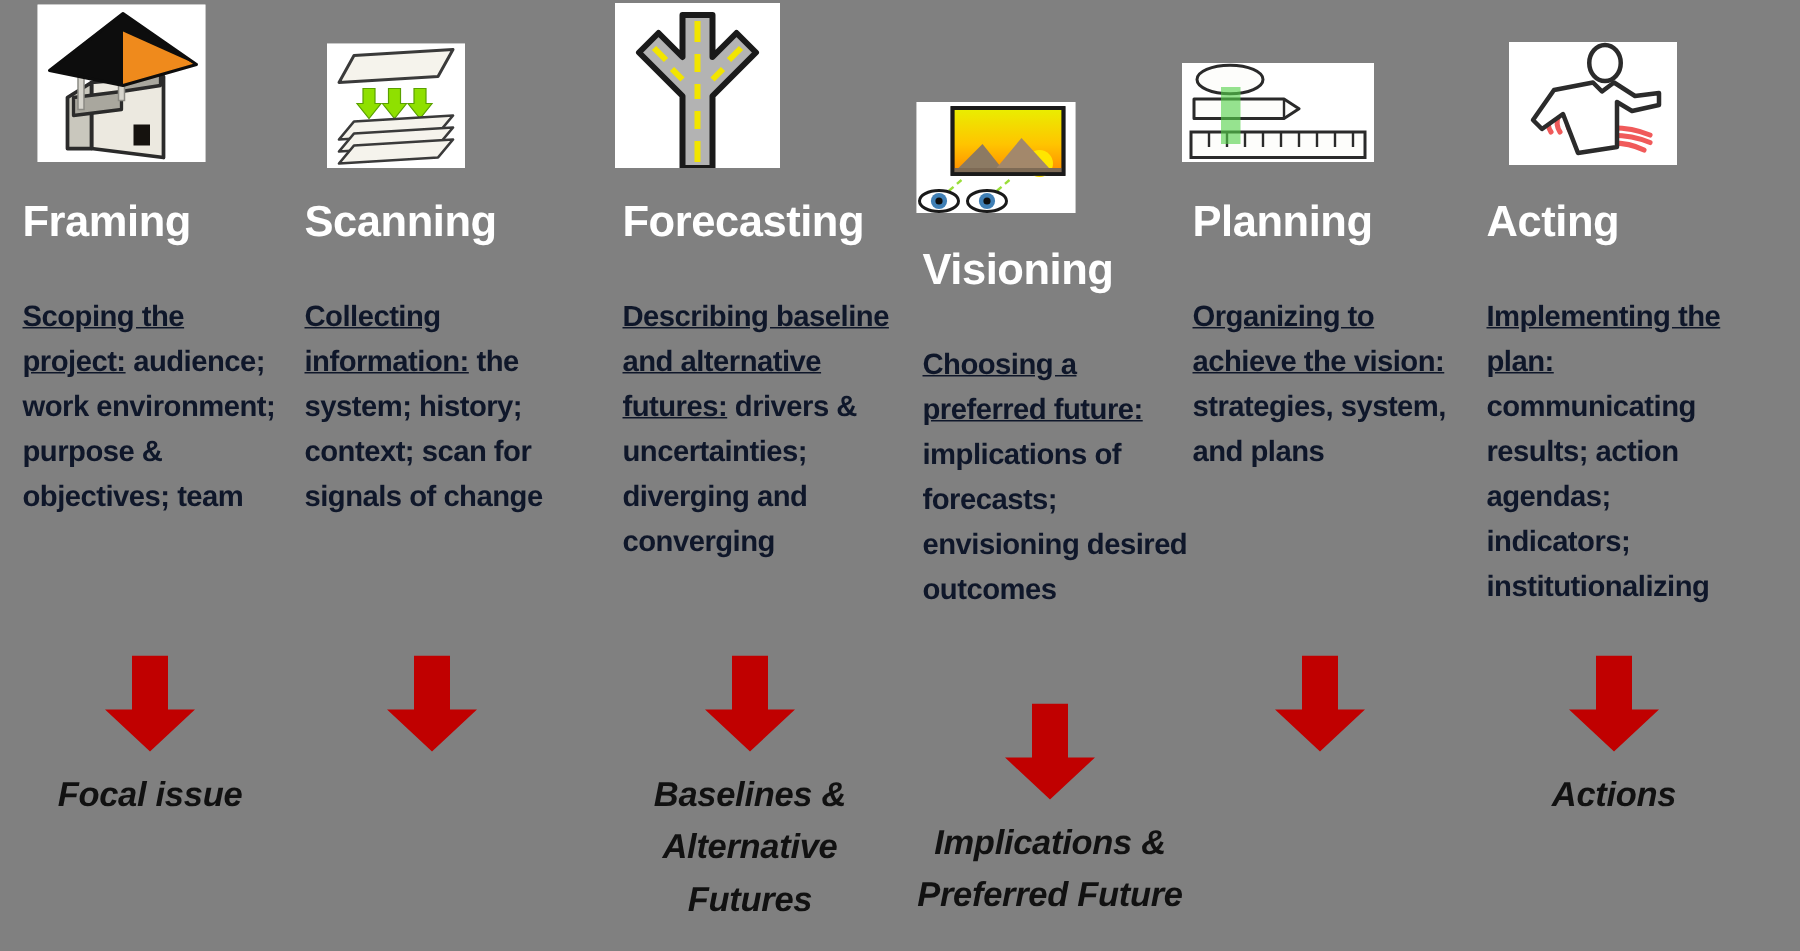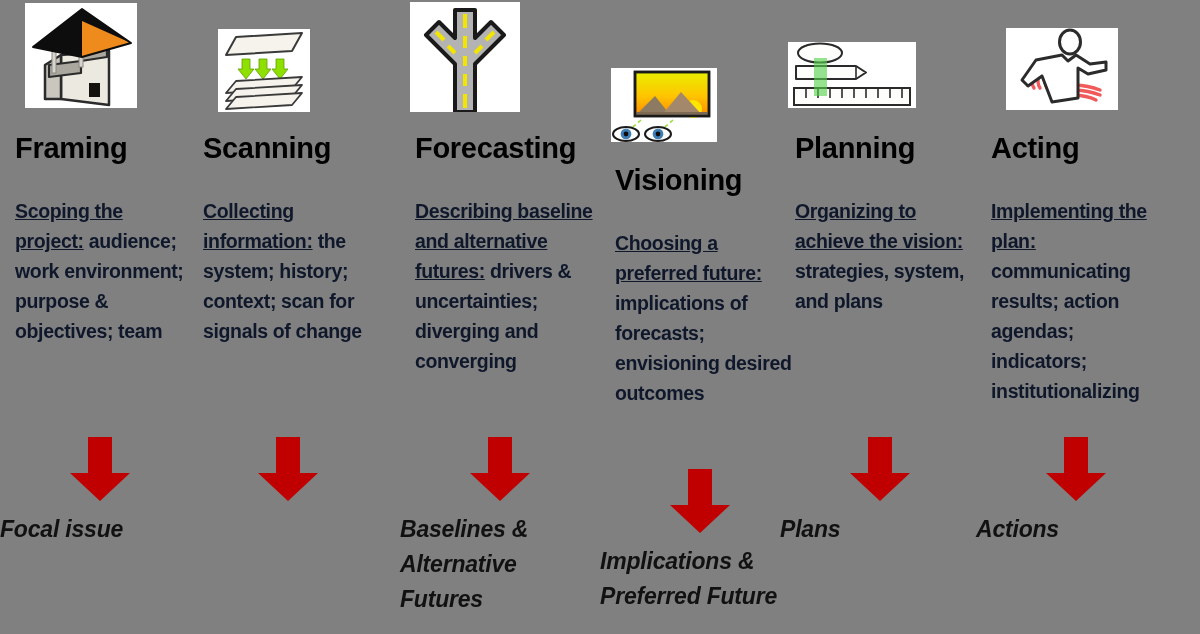--- a/index.html
+++ b/index.html
@@ -29,21 +29,21 @@
     position: absolute;
     background: #ffffff;
     overflow: hidden;
   }
   .heading {
     position: absolute;
     left: 15px;
     top: 134px;
     font-size: 29px;
     font-weight: bold;
-    color: #000000;
+    color: #ffffff;
     letter-spacing: -0.3px;
     white-space: nowrap;
     line-height: 1;
   }
   .body-text {
     position: absolute;
     left: 15px;
     top: 196px;
     width: 180px;
     font-size: 19.5px;
@@ -61,20 +61,21 @@
     left: 68px;
     top: 437px;
     width: 64px;
     height: 66px;
   }
   .outcome {
     position: absolute;
     left: 0px;
     top: 512px;
     width: 200px;
+    text-align: center;
     font-size: 23px;
     font-style: italic;
     font-weight: bold;
     color: #111111;
     line-height: 35px;
     letter-spacing: -0.2px;
   }
 
   
   .ico-svg { display:block; width:100%; height:100%; }
@@ -262,21 +263,20 @@
     <div class="heading">Planning</div>
     <div class="body-text">
       <span class="u">Organizing to achieve the vision:</span>
       <span>strategies, system, and plans</span>
     </div>
     <div class="arrow">
       <svg class="ico-svg" viewBox="0 0 64 66">
         <polygon points="20,0 44,0 44,36 62,36 32,64 2,36 20,36" fill="#C00000"></polygon>
       </svg>
     </div>
-    <div class="outcome">Plans</div>
   </div>
 
   <div class="column" style="left:976px;">
     <div class="icon-box" style="left:30px; top:28px; width:112px; height:82px;">
       <svg class="ico-svg" viewBox="0 0 112 82">
         <rect x="0" y="0" width="112" height="82" fill="#ffffff"></rect>
 
         <g stroke="#f05a5a" stroke-width="3.4" fill="none" stroke-linecap="round">
           <path d="M36,38 C26,46 24,54 28,60"></path>
           <path d="M42,38 C32,46 30,54 34,60"></path>

